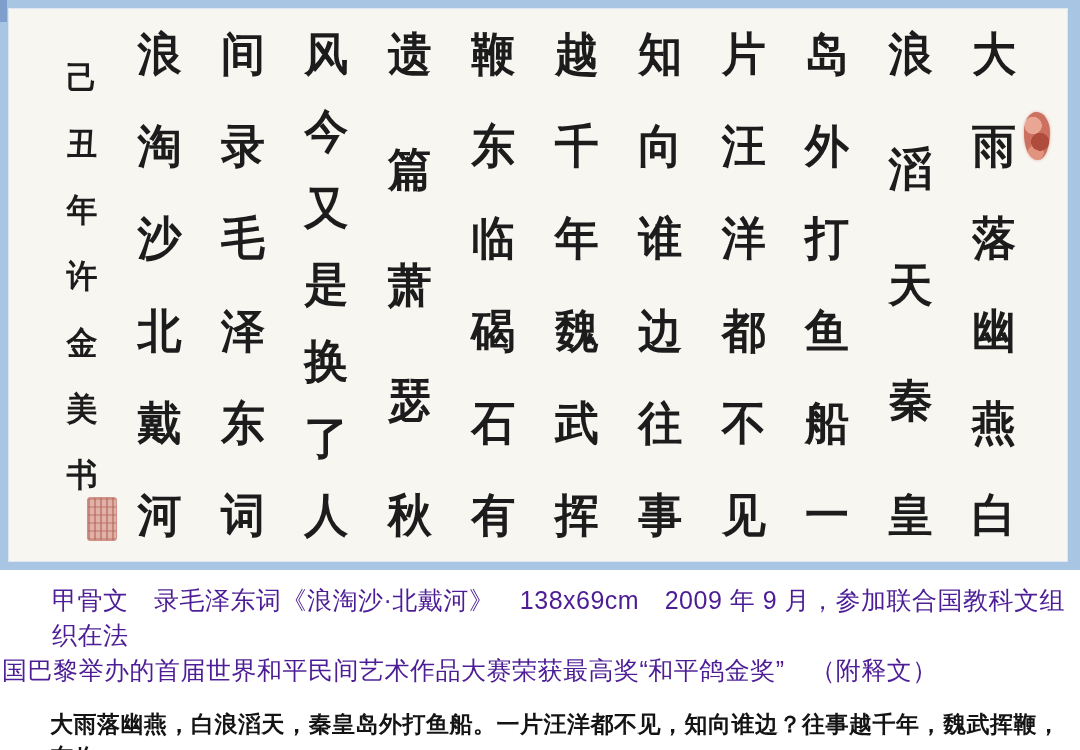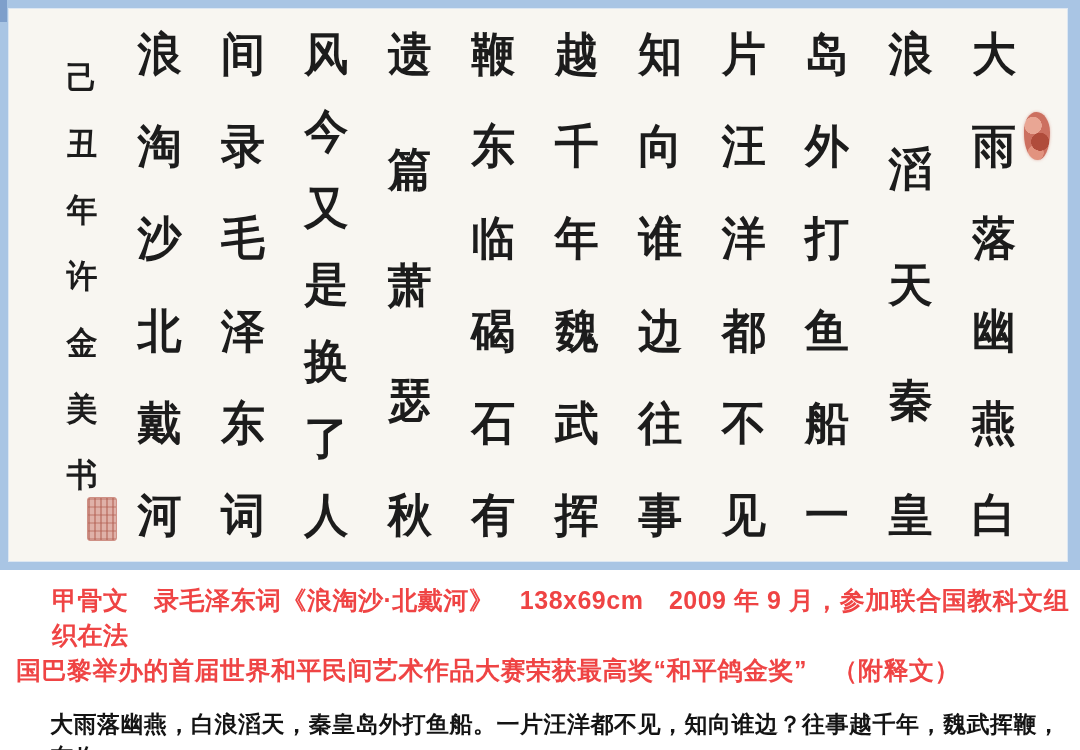--- a/index.html
+++ b/index.html
@@ -52,25 +52,25 @@
   .seal-signature{
     position:absolute;left:79px;top:489px;width:28px;height:42px;
     border-radius:3px;border:1px solid #cf9186;
     background:
       repeating-linear-gradient(90deg, rgba(176,92,78,.5) 0 2px, rgba(0,0,0,0) 2px 6px),
       repeating-linear-gradient(0deg, rgba(176,92,78,.35) 0 2px, rgba(0,0,0,0) 2px 8px),
       #dfb1a8;
   }
   
   .caption{
-    margin-top:13px;color:#ef4444;font-weight:700;
+    margin-top:13px;color:#4c1d95;font-weight:400;
     font-size:25px;line-height:35px;letter-spacing:.5px;
   }
   .caption .l1{padding-left:52px;}
-  .caption .l2{padding-left:16px;}
+  .caption .l2{padding-left:2px;}
   .poem{
     margin-top:20px;color:#141414;font-weight:700;
     font-size:23px;line-height:33px;letter-spacing:.5px;
   }
   .poem .l1{padding-left:50px;}
 </style>
 </head>
 <body>
 
 <div class="art-frame">

